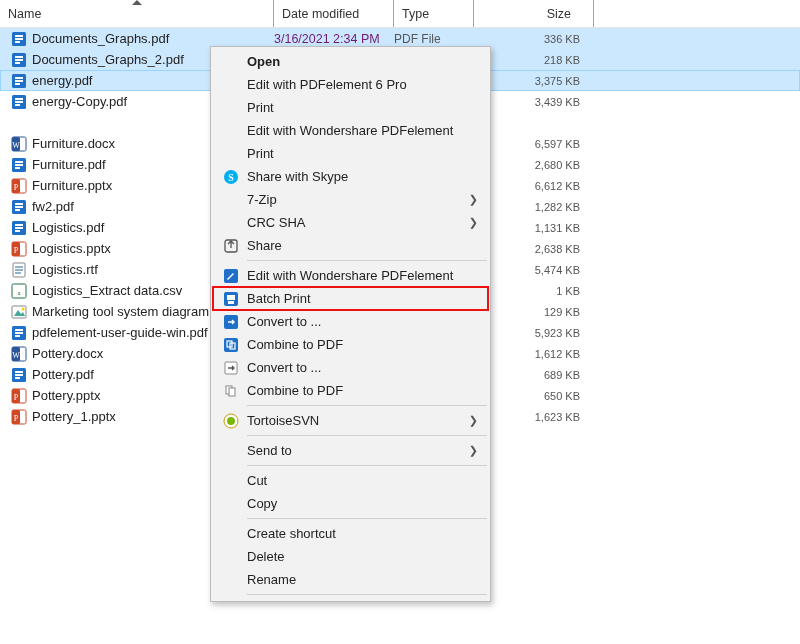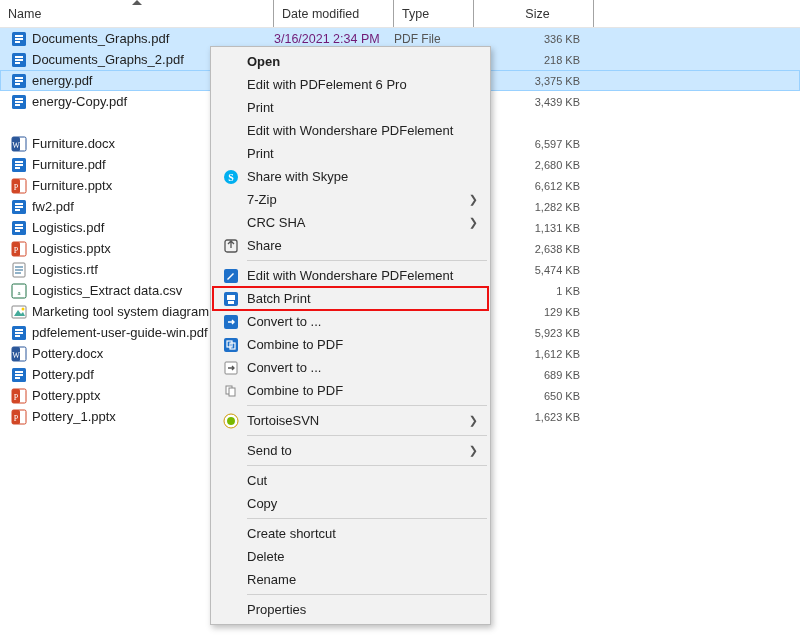--- a/index.html
+++ b/index.html
@@ -26,21 +26,21 @@
   .header .col {
     display: flex;
     align-items: center;
     padding: 0 8px;
     border-right: 1px solid #a3a3a3;
     position: relative;
   }
   .header .col.name { width: 274px; }
   .header .col.date { width: 120px; }
   .header .col.type { width: 80px; }
-  .header .col.size { width: 120px; justify-content: center; padding-right: 0; }
+  .header .col.size { width: 120px; justify-content: flex-end; padding-right: 22px; }
   .sort-caret {
     position: absolute;
     left: 50%;
     top: 0;
     transform: translateX(-50%);
     width: 0; height: 0;
     border-left: 5px solid transparent;
     border-right: 5px solid transparent;
     border-bottom: 5px solid #5a5a5a;
   }
@@ -502,24 +502,20 @@
     </div>
     <div class="mi">
       <span class="mico"></span>
       <span class="mlbl">Delete</span>
     </div>
     <div class="mi">
       <span class="mico"></span>
       <span class="mlbl">Rename</span>
     </div>
     <div class="sep"></div>
-    <div class="mi">
-      <span class="mico"></span>
-      <span class="mlbl">Properties</span>
-    </div>
   </div>
 
 <svg width="0" height="0" style="position:absolute">
   <defs>
     <g id="ic-pdf">
       <rect x="1" y="1" width="14" height="14" rx="1.5" fill="#1e70c9"></rect>
       <rect x="4" y="4" width="8" height="2" fill="#fff"></rect>
       <rect x="4" y="7" width="8" height="2" fill="#fff"></rect>
       <rect x="4" y="10" width="5" height="2" fill="#fff"></rect>
     </g>

